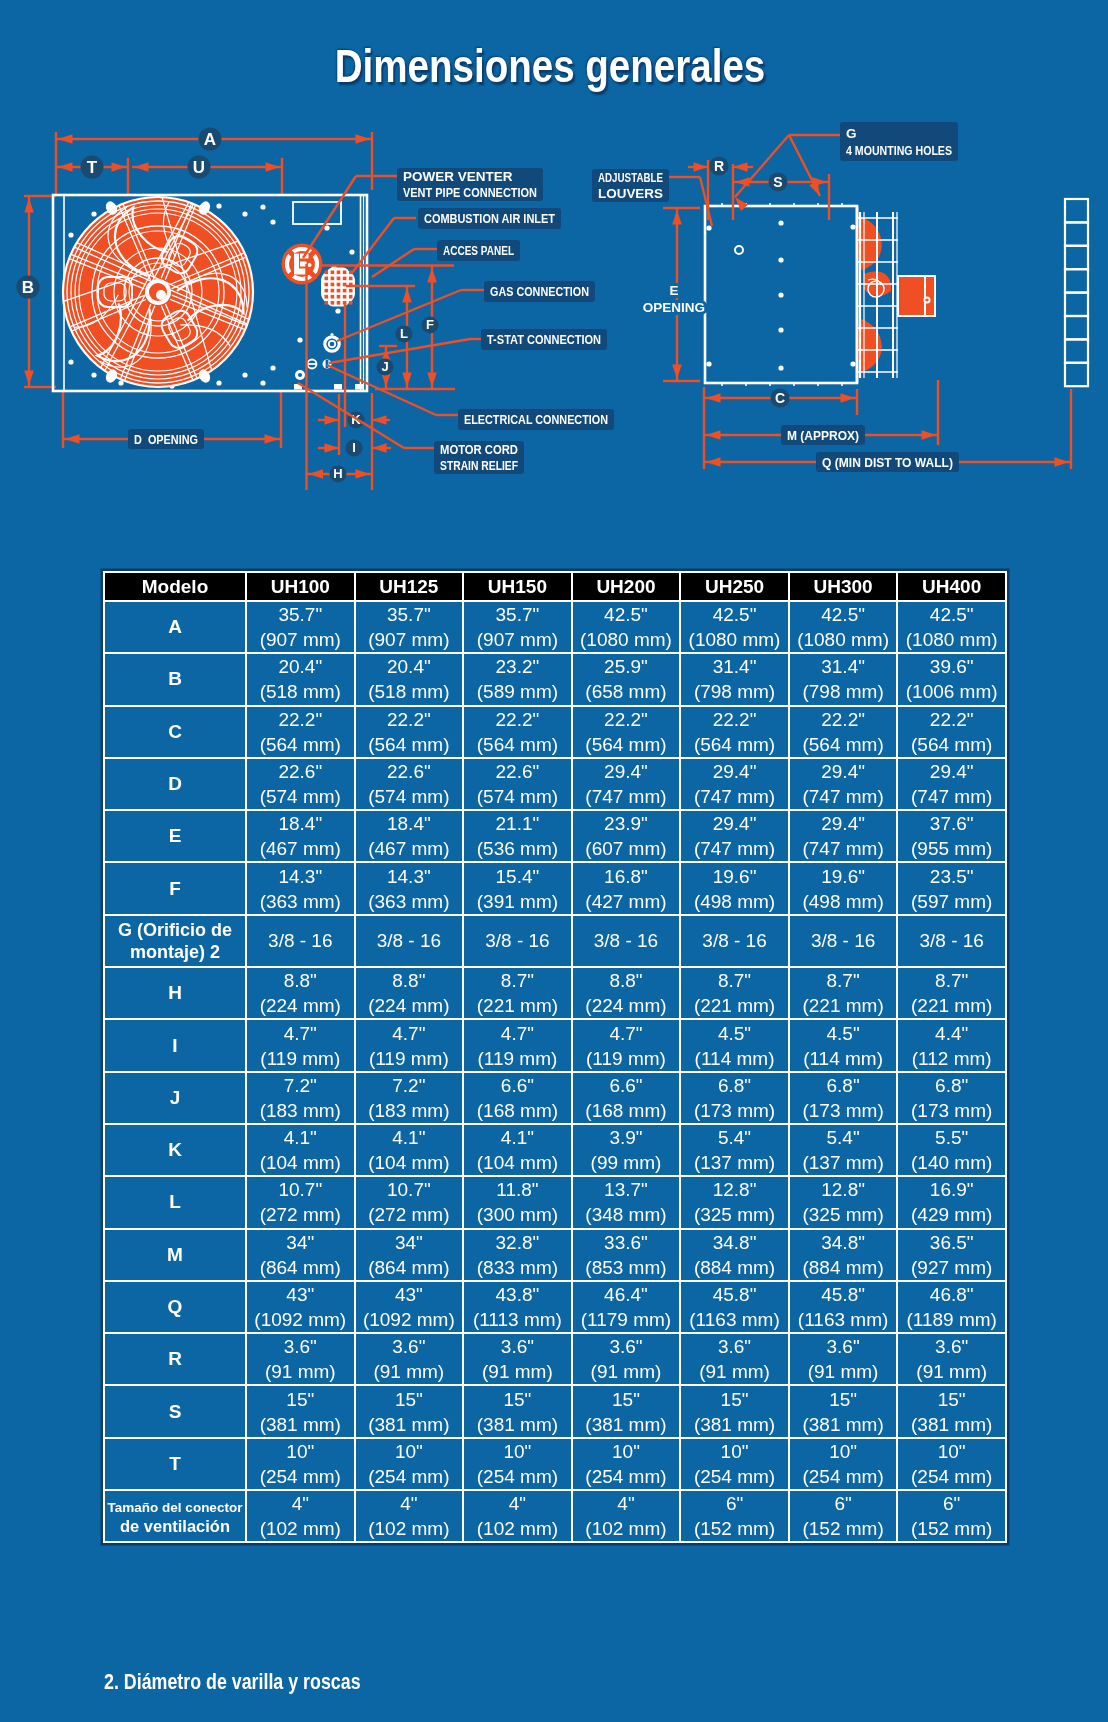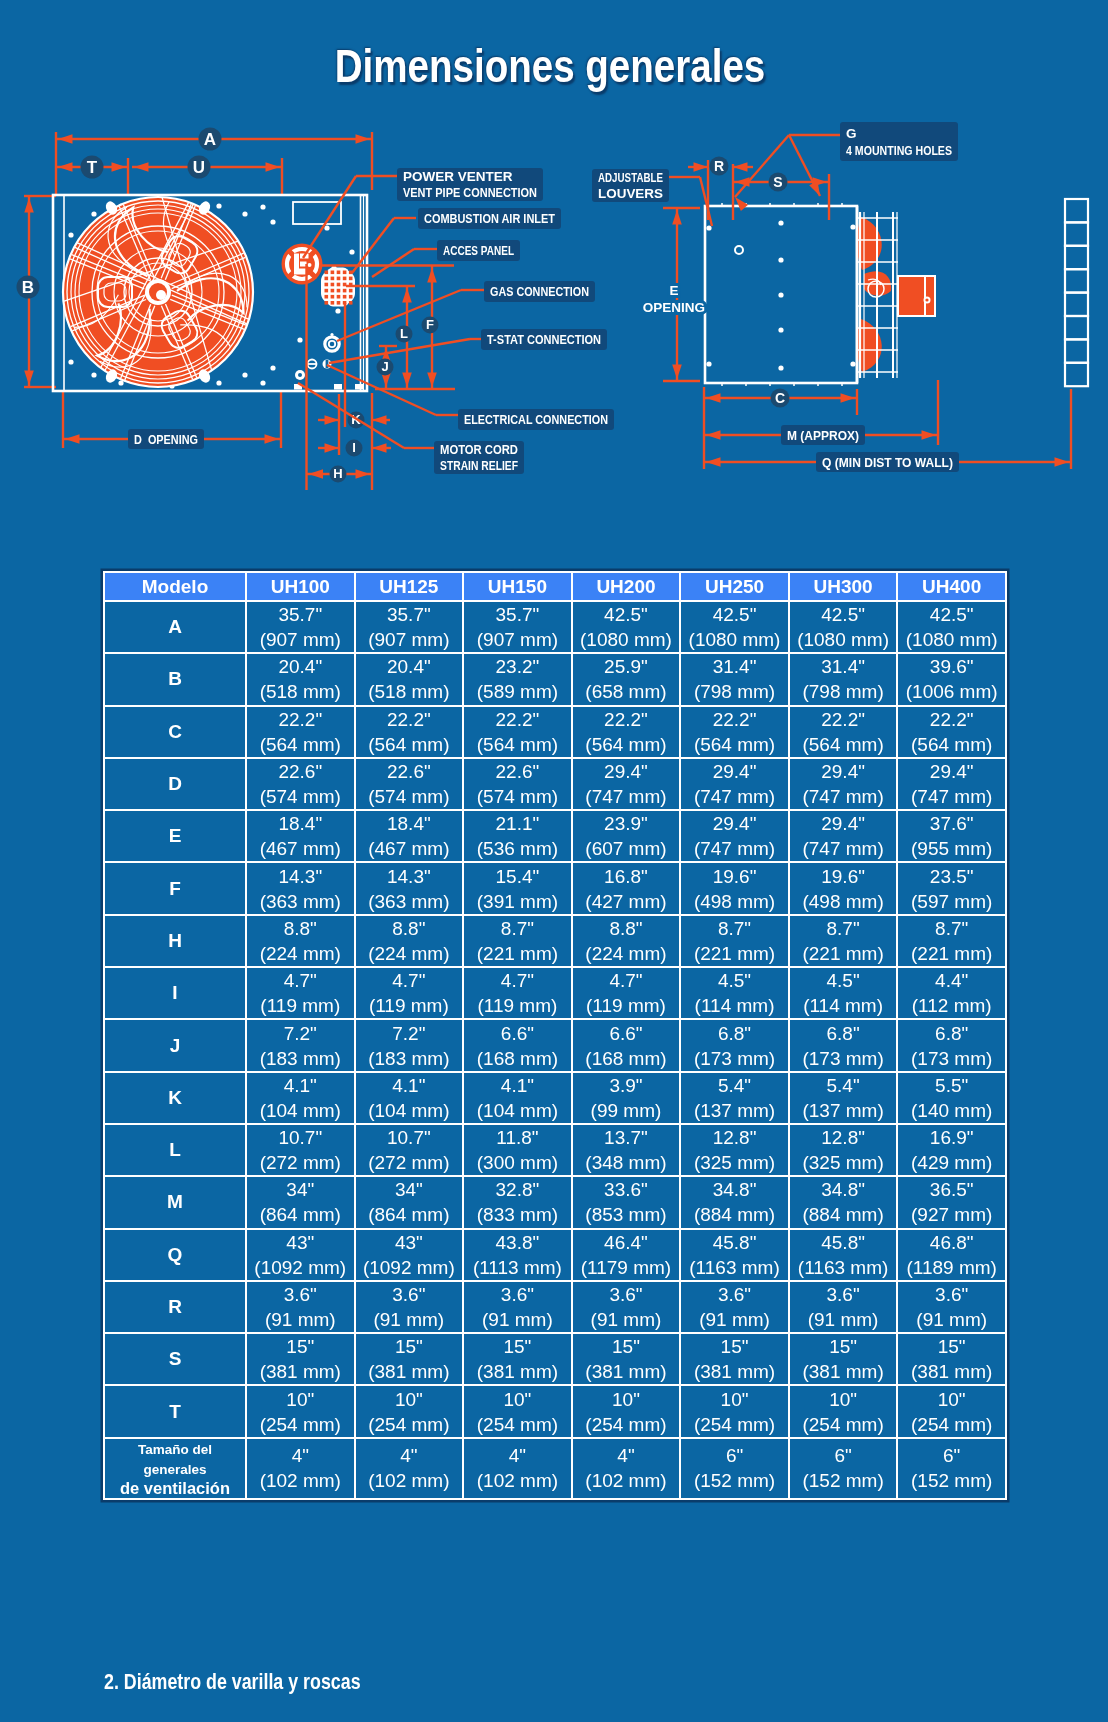--- a/index.html
+++ b/index.html
@@ -2,21 +2,21 @@
 <html><head><meta charset="utf-8">
 <style>
 html,body{margin:0;padding:0;}
 body{width:1108px;height:1722px;background:#0b66a3;font-family:"Liberation Sans",sans-serif;overflow:hidden;position:relative;}
 .title{position:absolute;left:-4px;top:38px;width:1108px;text-align:center;font-size:47px;line-height:56px;font-weight:bold;color:#fff;transform:scaleX(0.82);text-shadow:2.5px 2.5px 2px #0a3c6b, -1px -1px 2px #0a3c6b;}
 svg.diag{position:absolute;left:0;top:0;}
 table.dim{position:absolute;left:103px;top:571px;width:904px;border-collapse:collapse;table-layout:fixed;color:#fff;
  box-shadow:0 0 0 2.5px #0a3c6b;background:#0b66a3;}
 table.dim td,table.dim th{border:2.4px solid #fff;text-align:center;vertical-align:middle;padding:0;}
 table.dim col.c0{width:142px;}
-table.dim thead th{background:#3b82f6;font-size:19px;font-weight:bold;height:27px;}
+table.dim thead th{background:#000000;font-size:19px;font-weight:bold;height:27px;}
 table.dim tbody th{font-size:19px;font-weight:bold;line-height:22px;}
 table.dim tbody td{font-size:19px;line-height:25px;height:50.3px;}
 table.dim tr.g th{font-size:18px;}
 table.dim tr.g2 th{font-size:18px;line-height:21px;}
 table.dim tr.t2 th{font-size:16.5px;line-height:19px;}
 table.dim tr.t2 th .sm{font-size:13.5px;font-weight:bold;}
 table.dim tr.t3 th{font-size:17px;line-height:20px;}
 .foot{position:absolute;left:104px;top:1669px;font-size:22px;font-weight:bold;color:#fff;transform:scaleX(0.81);transform-origin:0 0;white-space:nowrap;}
 </style></head>
 <body>
@@ -521,20 +521,30 @@
 <tr>
         <th>F</th>
         <td>14.3"<br>(363 mm)</td>
         <td>14.3"<br>(363 mm)</td>
         <td>15.4"<br>(391 mm)</td>
         <td>16.8"<br>(427 mm)</td>
         <td>19.6"<br>(498 mm)</td>
         <td>19.6"<br>(498 mm)</td>
         <td>23.5"<br>(597 mm)</td>
       </tr>
+<tr class="g">
+        <th>G (Orificio de<br>montaje) 2</th>
+        <td>3/8 - 16</td>
+        <td>3/8 - 16</td>
+        <td>3/8 - 16</td>
+        <td>3/8 - 16</td>
+        <td>3/8 - 16</td>
+        <td>3/8 - 16</td>
+        <td>3/8 - 16</td>
+      </tr>
 <tr>
         <th>H</th>
         <td>8.8"<br>(224 mm)</td>
         <td>8.8"<br>(224 mm)</td>
         <td>8.7"<br>(221 mm)</td>
         <td>8.8"<br>(224 mm)</td>
         <td>8.7"<br>(221 mm)</td>
         <td>8.7"<br>(221 mm)</td>
         <td>8.7"<br>(221 mm)</td>
       </tr>
@@ -622,21 +632,21 @@
         <th>T</th>
         <td>10"<br>(254 mm)</td>
         <td>10"<br>(254 mm)</td>
         <td>10"<br>(254 mm)</td>
         <td>10"<br>(254 mm)</td>
         <td>10"<br>(254 mm)</td>
         <td>10"<br>(254 mm)</td>
         <td>10"<br>(254 mm)</td>
       </tr>
 <tr class="t2">
-        <th><span class="sm">Tamaño del generales</span><br>de ventilación</th>
+        <th><span class="sm">Tamaño del conector</span><br>de ventilación</th>
         <td>4"<br>(102 mm)</td>
         <td>4"<br>(102 mm)</td>
         <td>4"<br>(102 mm)</td>
         <td>4"<br>(102 mm)</td>
         <td>6"<br>(152 mm)</td>
         <td>6"<br>(152 mm)</td>
         <td>6"<br>(152 mm)</td>
       </tr>
 </tbody>
 </table>

